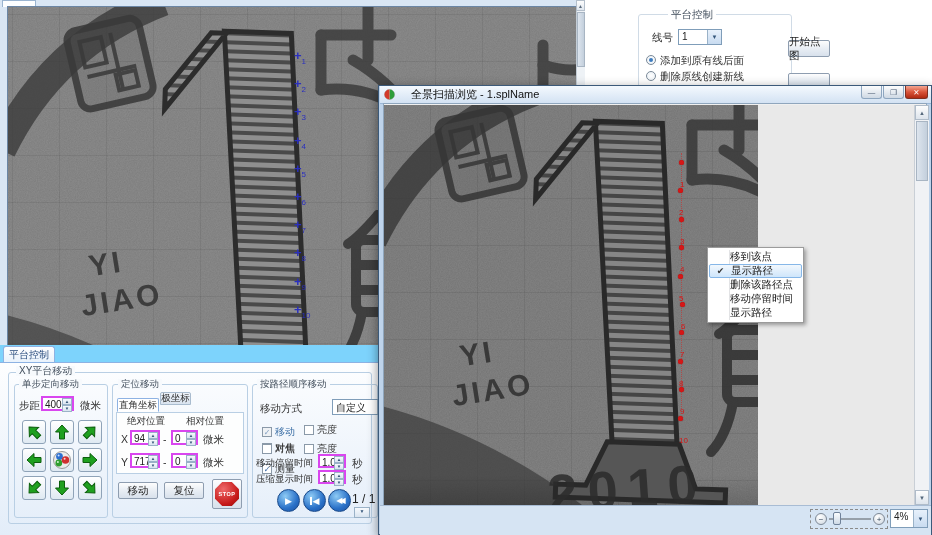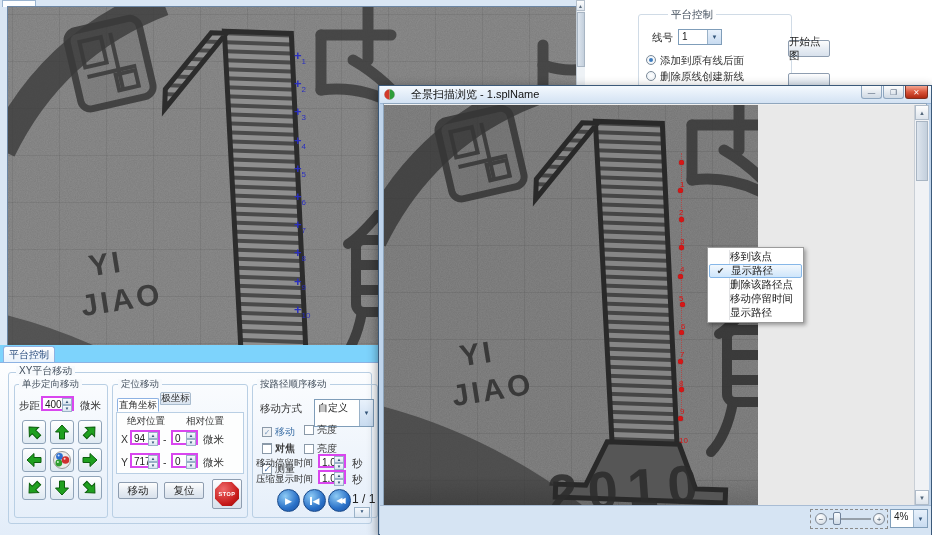--- a/index.html
+++ b/index.html
@@ -353,21 +353,21 @@
   </div>
   <div class="abs btn" style="left:212px;top:134px;width:30px;height:30px;">
     <div id="stopoct">
         <span>STOP</span>
       </div>
   </div>
 
   <div class="abs grp" style="left:252px;top:39px;width:126px;height:134px;"></div>
   <span class="abs grplab" style="left:257px;top:34px;font-size:9.5px;">按路径顺序移动</span>
   <span class="abs lab" style="left:260px;top:57px;">移动方式</span>
-  <span class="abs combo" style="left:314px;top:54px;width:60px;height:28px;">
+  <span class="abs combo" style="left:332px;top:54px;width:60px;height:16px;">
     <span class="comboval">自定义</span>
     <span class="comboarr">▼</span>
   </span>
   <div class="abs" style="left:262px;top:76px;"><span class="cbitem">
         <span class="cbbox cbon cbdis">✓</span>
         <span class="cblab cblabdis">移动</span>
       </span><span class="cbitem">
         <span class="cbbox"></span>
         <span class="cblab">亮度</span>
       </span><span class="cbitem">

